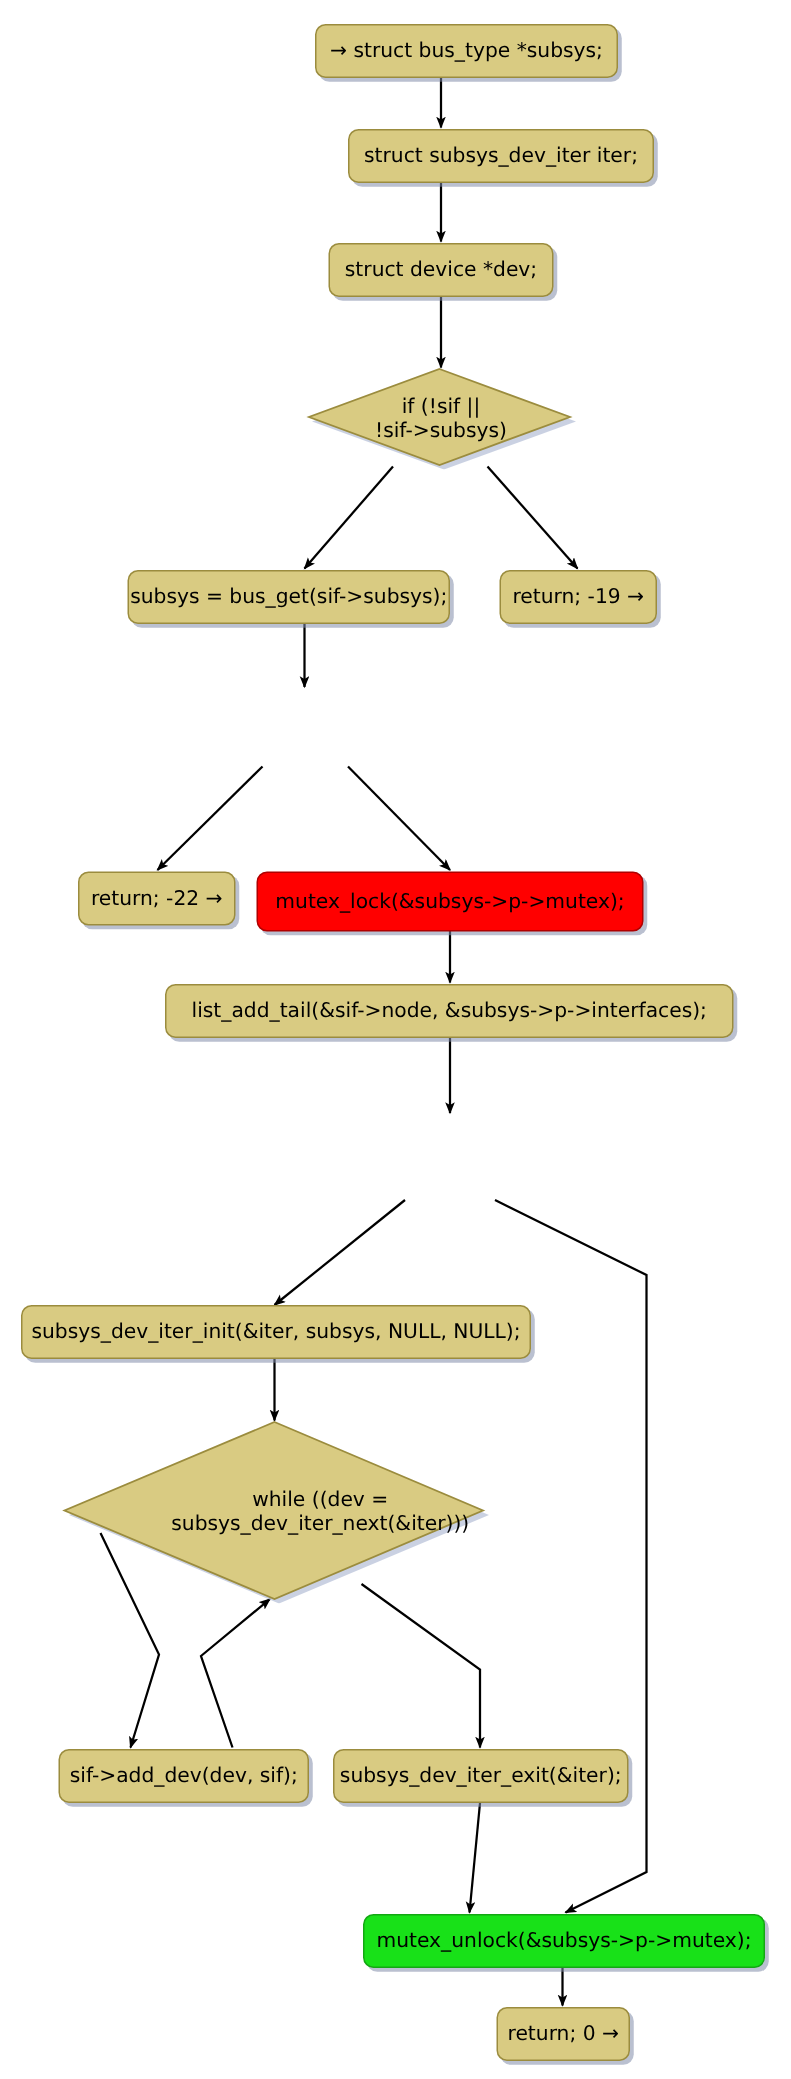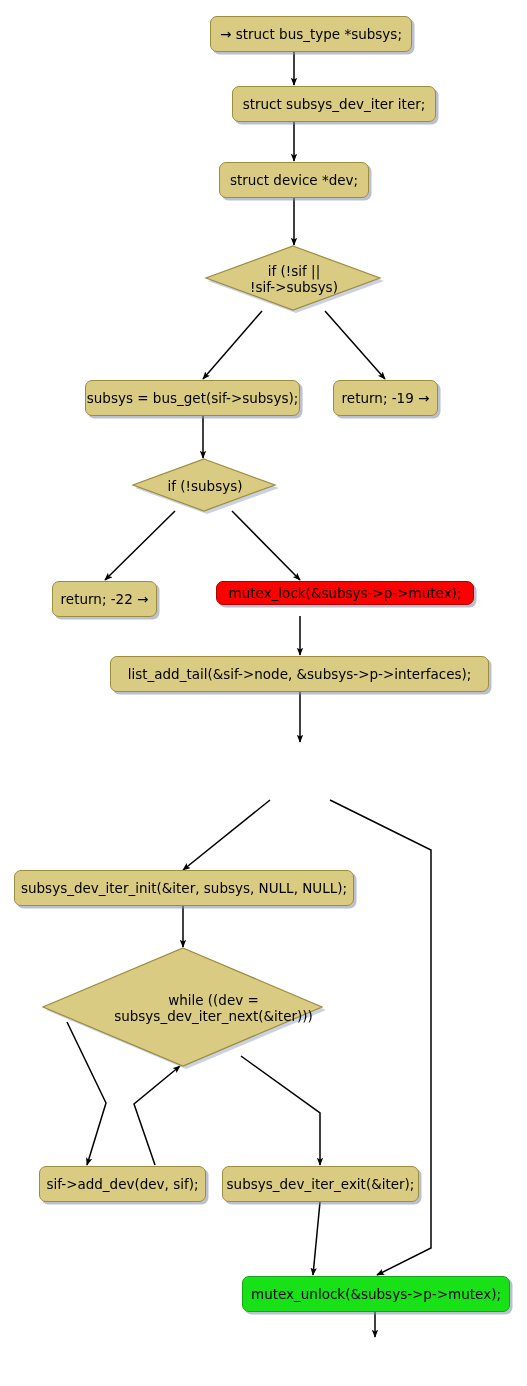--- a/index.html
+++ b/index.html
@@ -129,33 +129,26 @@
   </div>
 
   <div class="node box" style="left:85px;top:380px;width:215px;height:36px;">
     <span>subsys = bus_get(sif-&gt;subsys);</span>
   </div>
 
   <div class="node box" style="left:333px;top:380px;width:105px;height:36px;">
     <span>return; -19 →</span>
   </div>
 
-  <div class="diamond" style="left:131px;top:458px;width:148px;height:56px;">
-    <svg class="shape" viewBox="0 0 148 56">
-      <polygon points="76,4 148,30 76,56 4,30" fill="#B8C2D8" opacity="0.75"></polygon>
-      <polygon points="73,1 144,27 73,53 2,27" fill="#D9CB82" stroke="#9B8C3E" stroke-width="1.2"></polygon>
-    </svg>
-    <div class="dlabel">if (!subsys)</div>
-  </div>
 
   <div class="node box" style="left:52px;top:581px;width:105px;height:36px;">
     <span>return; -22 →</span>
   </div>
 
-  <div class="node box red" style="left:171px;top:581px;width:258px;height:24px;margin-left:45px;">
+  <div class="node box red" style="left:171px;top:581px;width:258px;height:40px;">
     <span>mutex_lock(&amp;subsys-&gt;p-&gt;mutex);</span>
   </div>
 
   <div class="node box" style="left:110px;top:656px;width:379px;height:36px;">
     <span>list_add_tail(&amp;sif-&gt;node, &amp;subsys-&gt;p-&gt;interfaces);</span>
   </div>
 
 
   <div class="node box" style="left:14px;top:870px;width:340px;height:36px;align-items:center;">
     <span>subsys_dev_iter_init(&amp;iter, subsys, NULL, NULL);</span>
@@ -175,14 +168,17 @@
   </div>
 
   <div class="node box" style="left:222px;top:1166px;width:197px;height:36px;justify-content:center;">
     <span>subsys_dev_iter_exit(&amp;iter);</span>
   </div>
 
   <div class="node box green" style="left:242px;top:1276px;width:268px;height:36px;">
     <span>mutex_unlock(&amp;subsys-&gt;p-&gt;mutex);</span>
   </div>
 
+  <div class="node box" style="left:331px;top:1338px;width:89px;height:36px;">
+    <span>return; 0 →</span>
+  </div>
 
 </div>
 
 </body></html>

